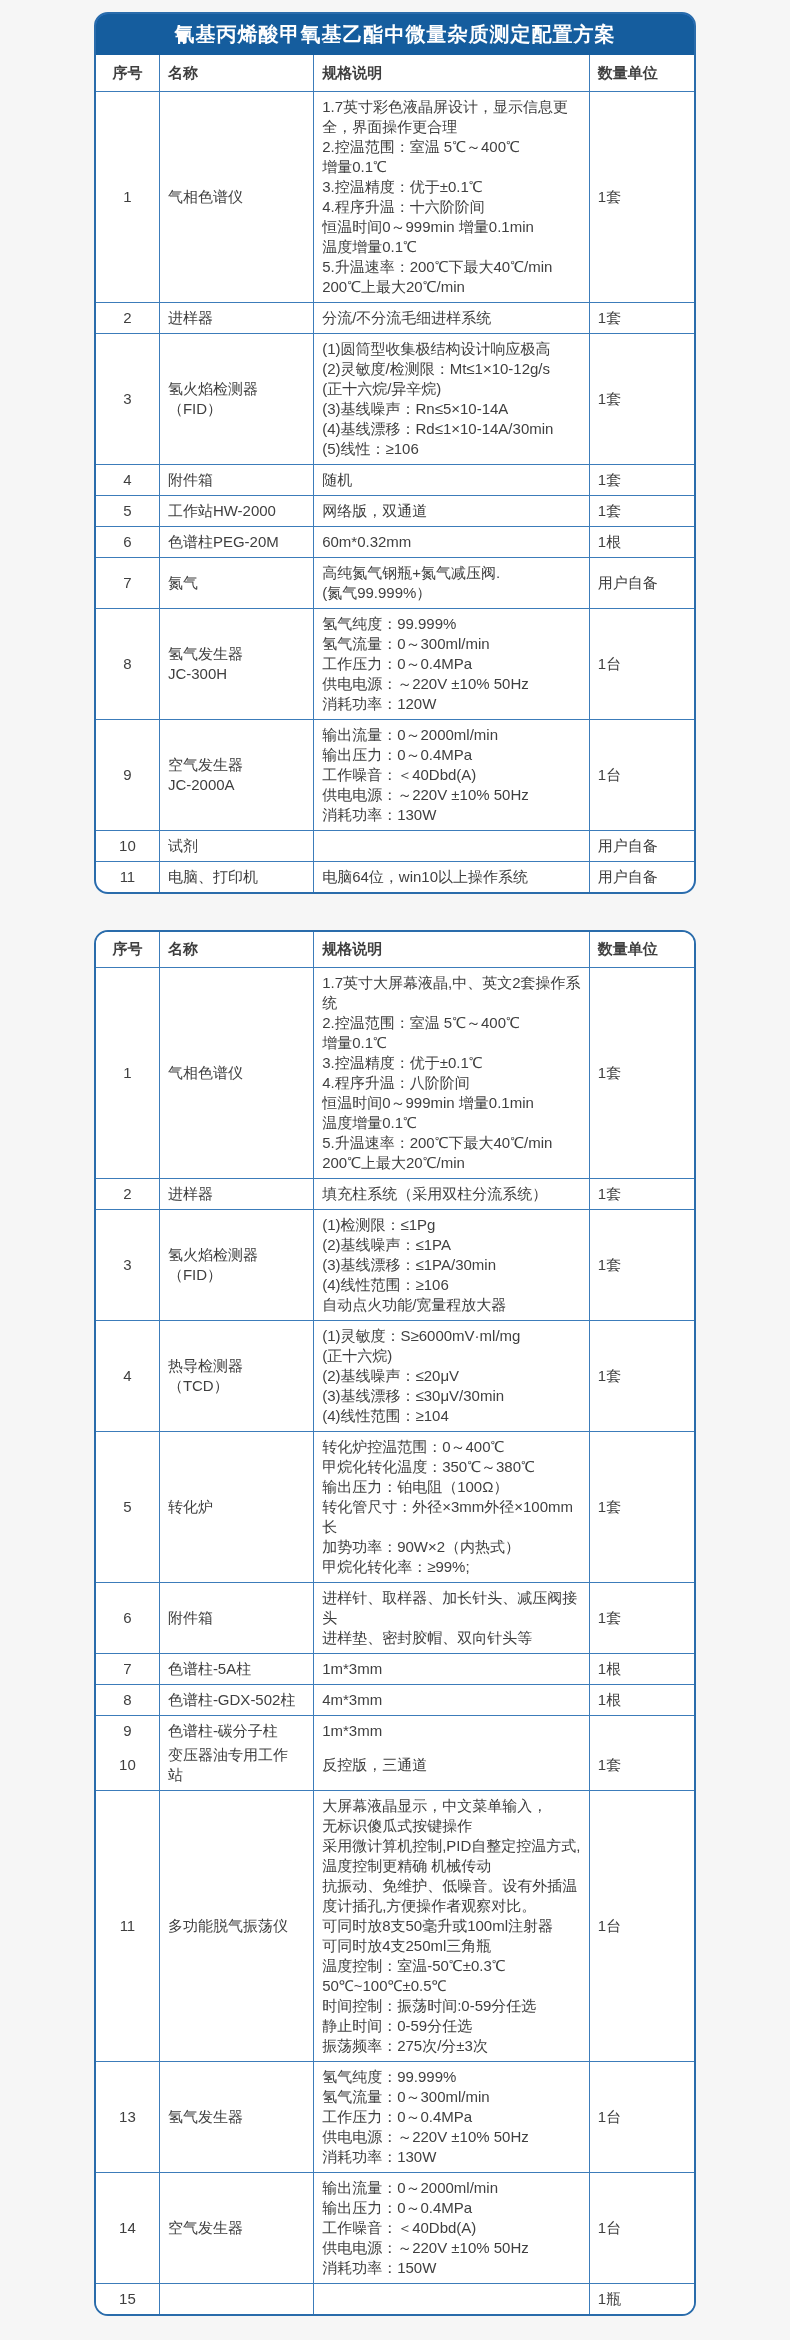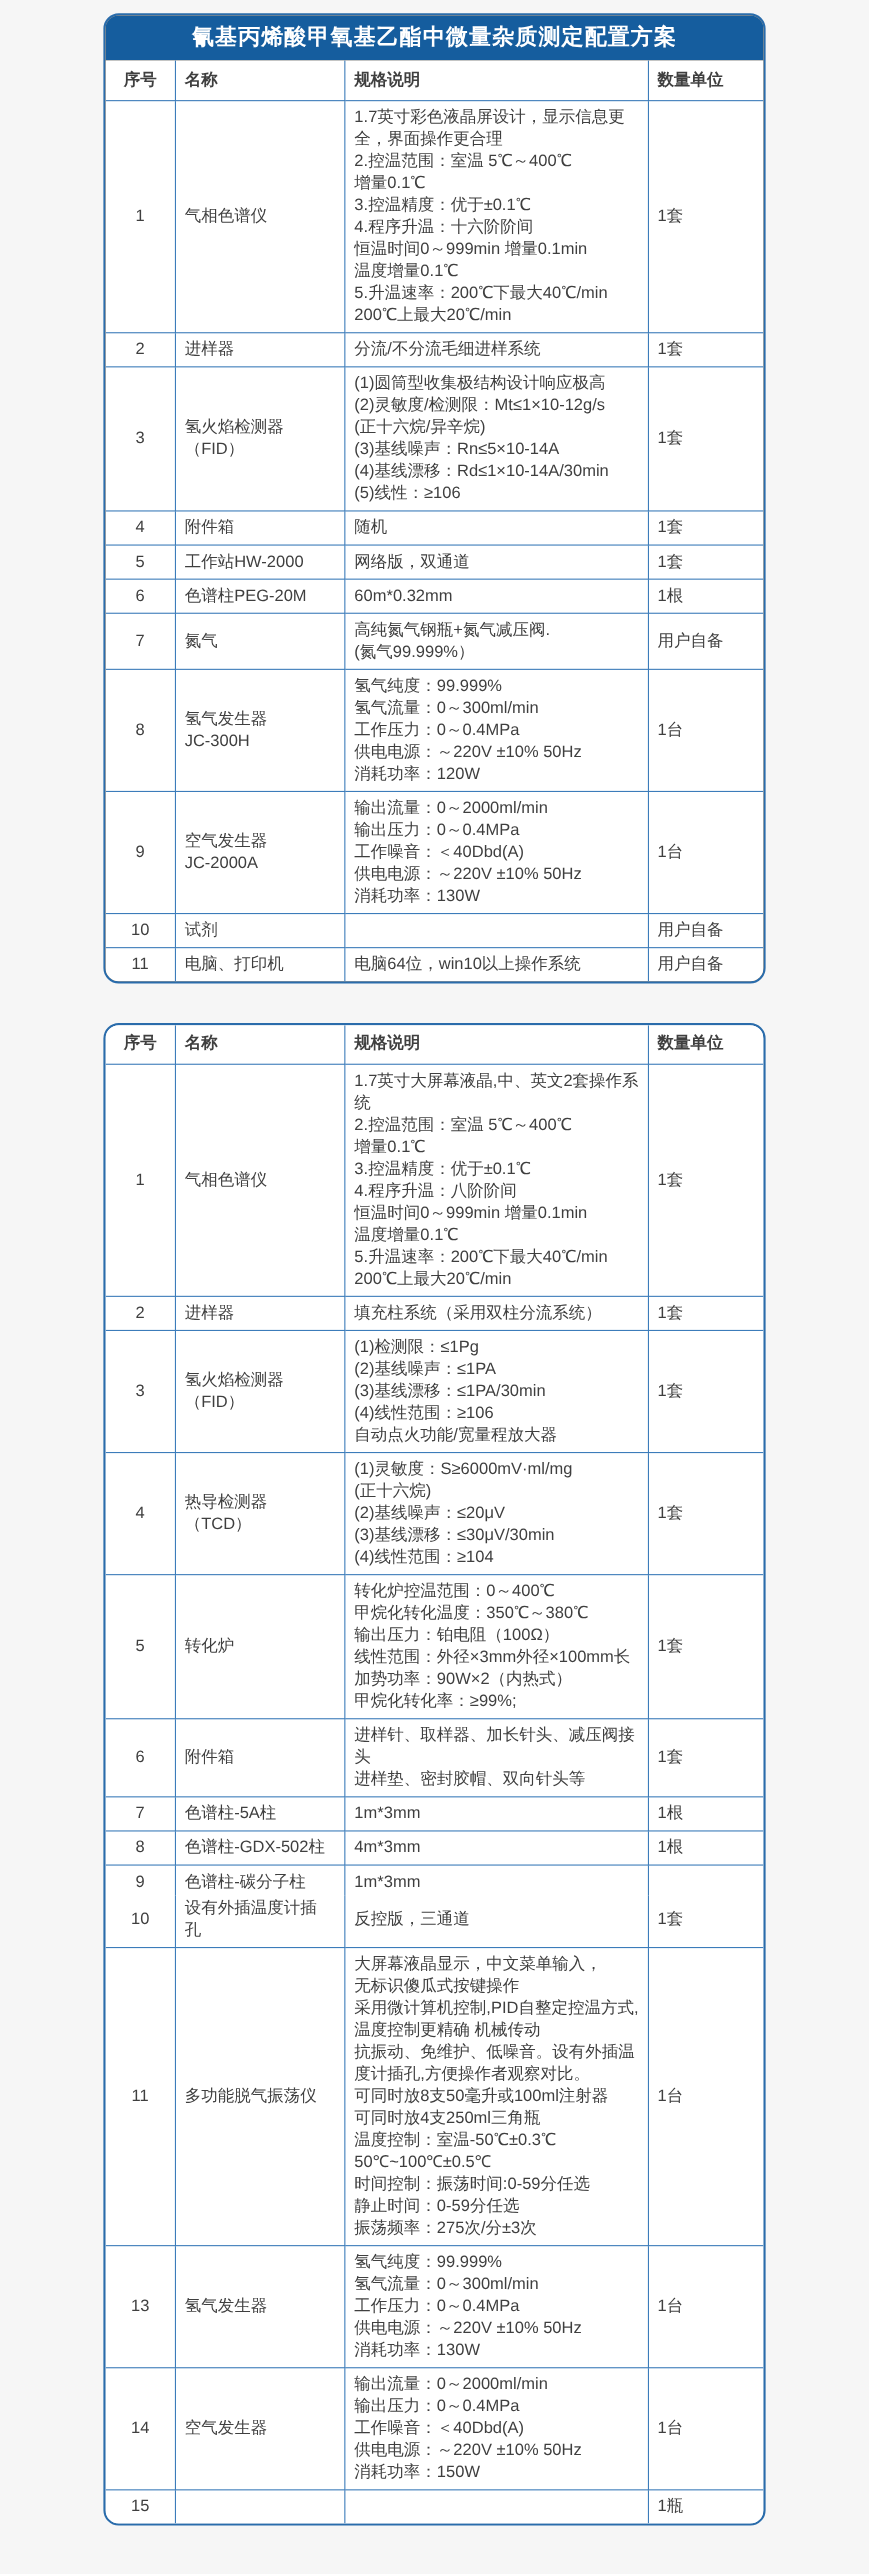--- a/index.html
+++ b/index.html
@@ -1,20 +1,20 @@
 <!DOCTYPE html>
 <html lang="zh"><head>
 <meta charset="utf-8">
 <style>
   * { margin:0; padding:0; box-sizing:border-box; }
   html,body { width:790px; background:#f6f6f6; font-family:"Liberation Sans", sans-serif; }
   body { min-height:2340px; padding-top:12px; }
   .page { width:790px; }
   .panel {
-    width:602px; margin:0 auto; background:#fdba74;
+    width:602px; margin:0 auto; background:#3b82f6;
     border:2px solid #2a6cab; border-radius:14px; overflow:hidden;
   }
   .panel + .panel { margin-top:36px; }
   .panel-title {
     background:#155d9e; color:#ffffff; text-align:center;
     font-size:20px; font-weight:bold; line-height:41px; height:41px;
     letter-spacing:1px;
   }
   table.spec-table { width:100%; border-collapse:collapse; table-layout:fixed; background:#fff; }
   .spec-table th, .spec-table td {
@@ -268,21 +268,21 @@
           </tr>
           <tr>
             <td class="c-no">5</td>
             <td class="c-name">
               <div>转化炉</div>
             </td>
             <td class="c-spec">
               <div>转化炉控温范围：0～400℃</div>
               <div>甲烷化转化温度：350℃～380℃</div>
               <div>输出压力：铂电阻（100Ω）</div>
-              <div>线性范围：外径×3mm外径×100mm长</div>
+              <div>转化管尺寸：外径×3mm外径×100mm长</div>
               <div>加势功率：90W×2（内热式）</div>
               <div>甲烷化转化率：≥99%;</div>
             </td>
             <td class="c-qty">1套</td>
           </tr>
           <tr>
             <td class="c-no">6</td>
             <td class="c-name">
               <div>附件箱</div>
             </td>
@@ -318,21 +318,21 @@
               <div>色谱柱-碳分子柱</div>
             </td>
             <td class="c-spec">
               <div>1m*3mm</div>
             </td>
             <td class="c-qty"></td>
           </tr>
           <tr>
             <td class="c-no">10</td>
             <td class="c-name">
-              <div>设有外插温度计插孔</div>
+              <div>变压器油专用工作站</div>
             </td>
             <td class="c-spec">
               <div>反控版，三通道</div>
             </td>
             <td class="c-qty">1套</td>
           </tr>
           <tr>
             <td class="c-no">11</td>
             <td class="c-name">
               <div>多功能脱气振荡仪</div>

